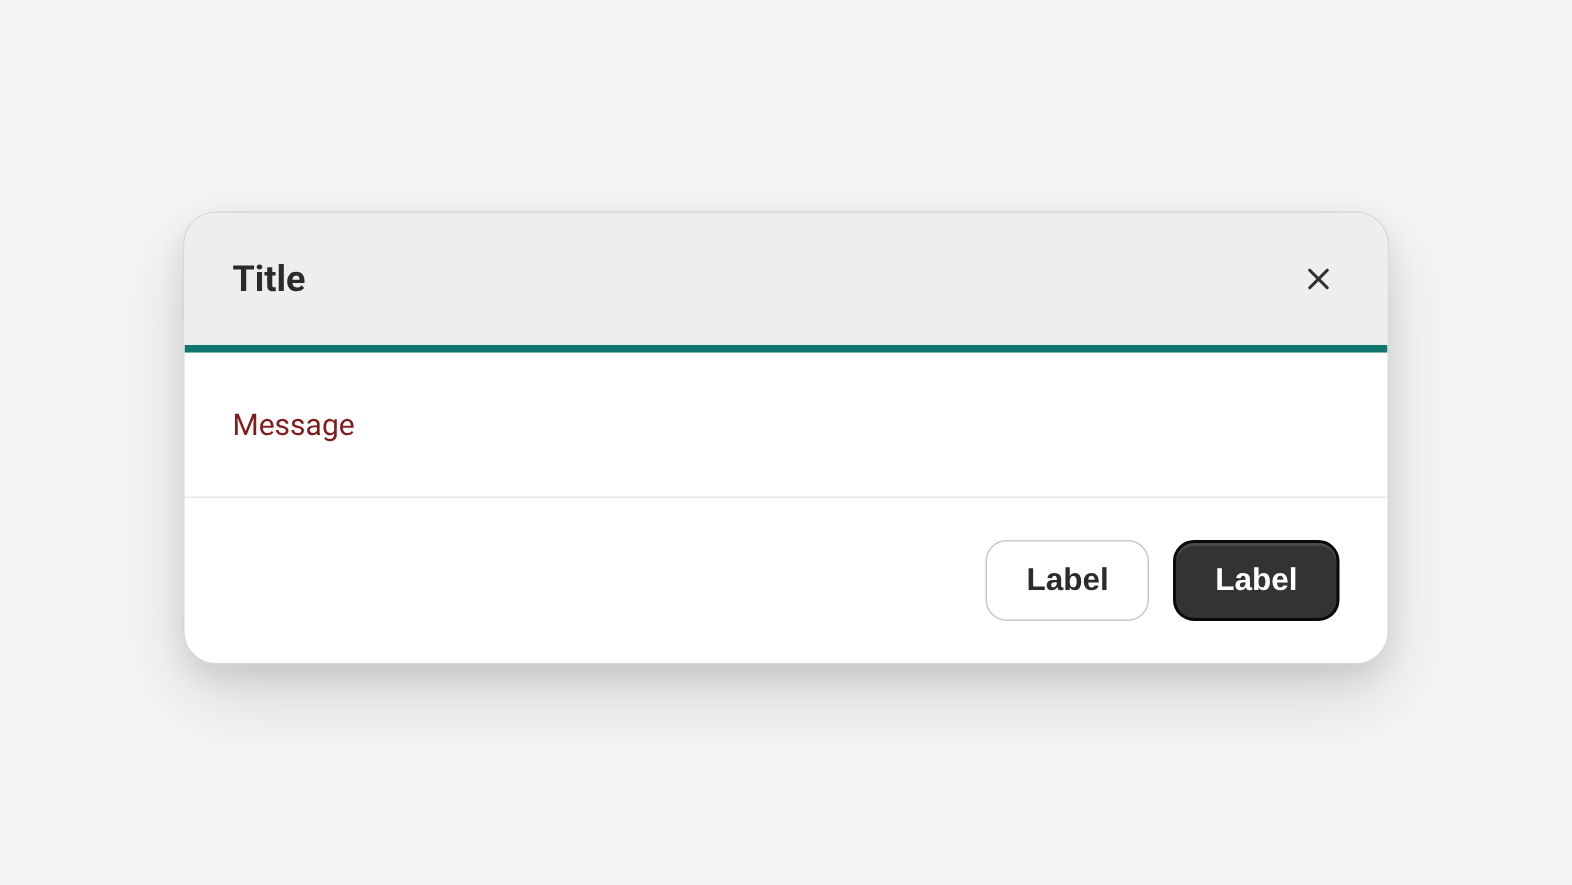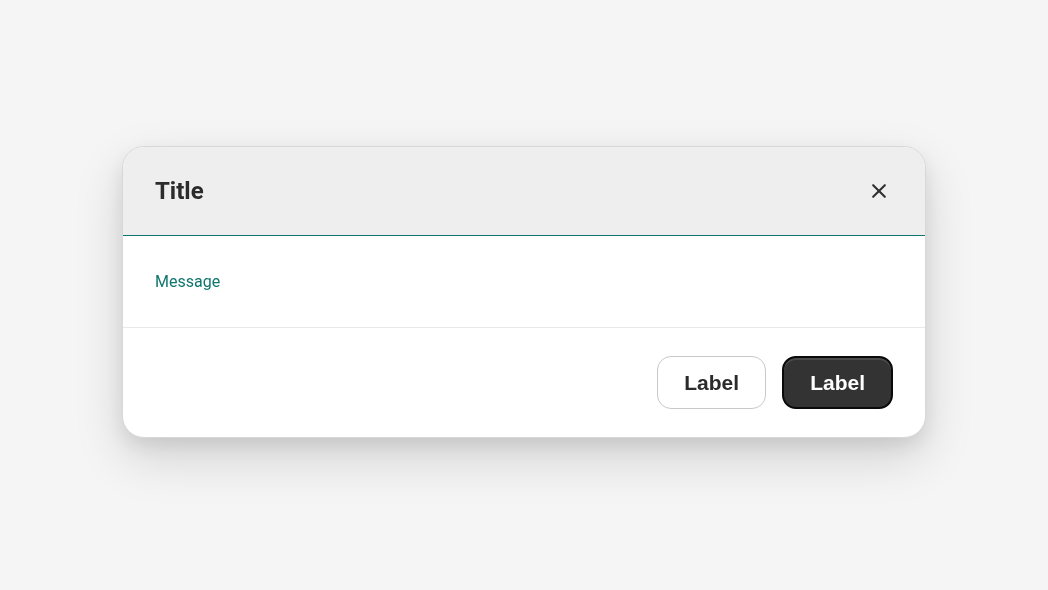--- a/index.html
+++ b/index.html
@@ -24,21 +24,21 @@
       border: 1px solid #d8d8d8;
       overflow: hidden;
       margin-top: -6px;
     }
     .dialog-header {
       background: #eeeeee;
       padding: 30px 32px;
       display: flex;
       align-items: center;
       justify-content: space-between;
-      border-bottom: 1px solid #0f766e;
+      border-bottom: 5px solid #0f766e;
     }
     .dialog-title {
       font-size: 24px;
       font-weight: 700;
       color: #2b2b2b;
     }
     .close-btn {
       background: transparent;
       border: none;
       cursor: pointer;
@@ -52,23 +52,23 @@
     }
     .close-btn svg {
       width: 20px;
       height: 20px;
     }
     .dialog-body {
       padding: 36px 32px;
       border-bottom: 1px solid #e8e8e8;
     }
     .dialog-message {
-      font-size: 16px;
+      font-size: 20px;
       font-weight: 400;
-      color: #0f766e;
+      color: #7f1d1d;
     }
     .dialog-footer {
       padding: 28px 32px;
       display: flex;
       justify-content: flex-end;
       gap: 16px;
     }
     .btn {
       font-size: 21px;
       font-weight: 700;

